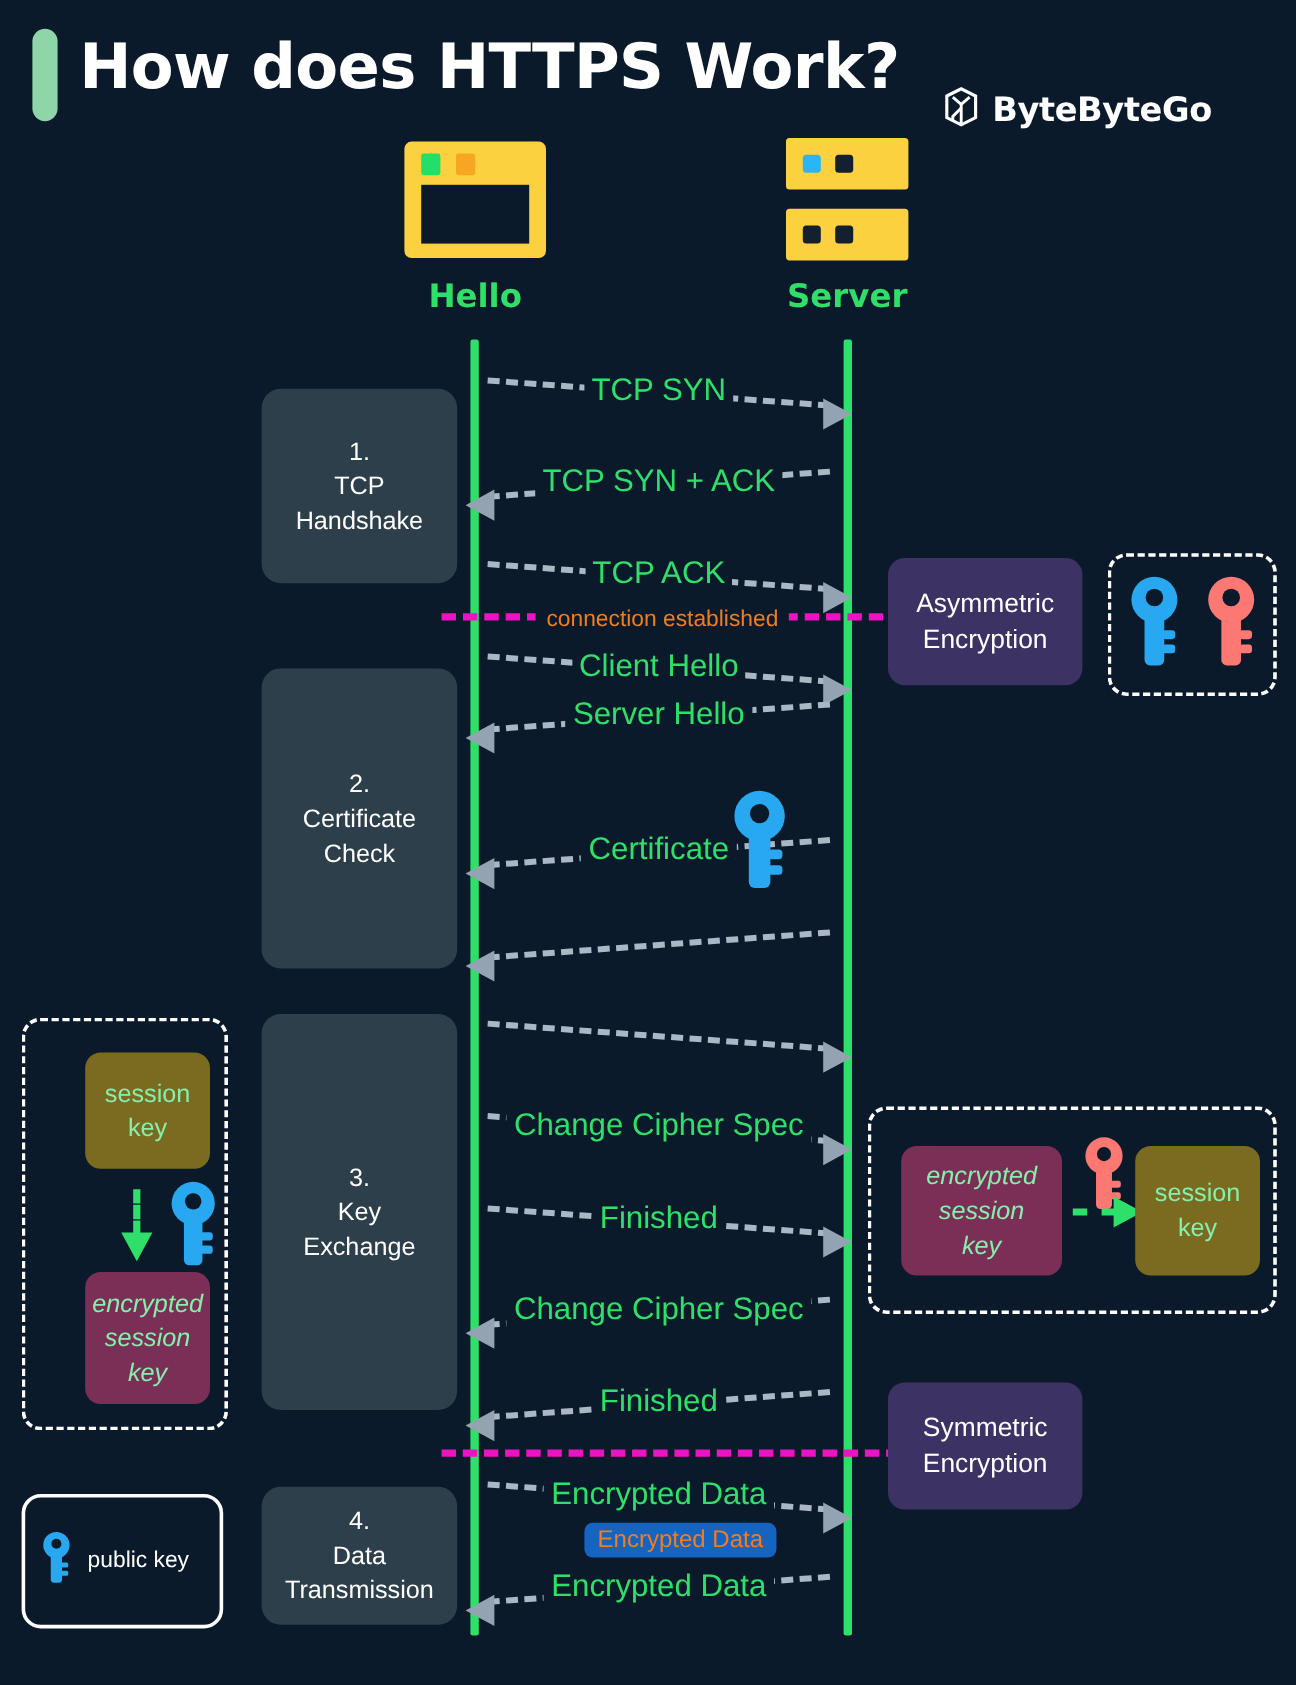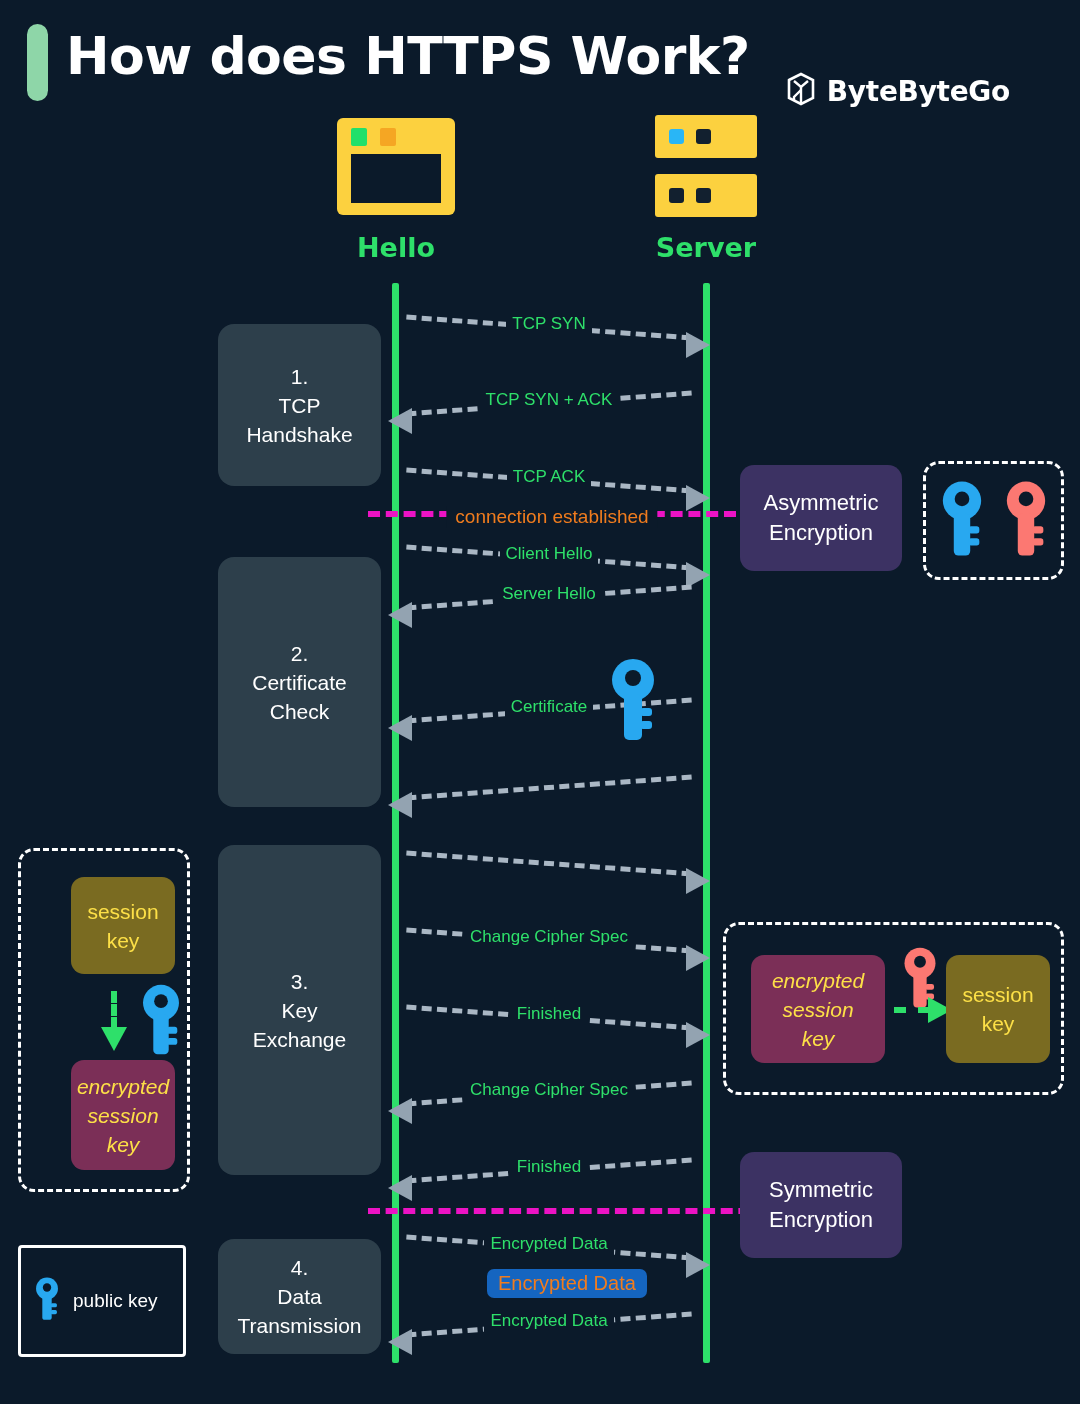--- a/index.html
+++ b/index.html
@@ -92,21 +92,21 @@
     border-top:13px solid transparent;border-bottom:13px solid transparent;
     border-left:24px solid #93a3b1;
   }
   .msg.to-left .head{
     left:-4px;margin-top:7px;
     border-top:13px solid transparent;border-bottom:13px solid transparent;
     border-right:24px solid #93a3b1;
   }
   .msg .label{
     position:absolute;left:0;right:0;top:50%;margin-top:-17px;
-    text-align:center;font-size:17px;color:#2ee06a;
+    text-align:center;font-size:26px;color:#2ee06a;
     background:#0b1a2a;padding:0 6px;width:max-content;
     margin-left:auto;margin-right:auto;left:0;right:0;
     line-height:32px;
   }
 
   
   .sep{height:0;border-top:6px dashed #ec13c4;}
   #sep-connection{left:368px;width:368px;top:511px;}
   #sep-connection .sep-label{
     position:absolute;left:50%;transform:translate(-50%,-50%);
@@ -132,21 +132,21 @@
 
   
   .key{position:relative;display:inline-block;}
   .k-blue{color:#28a8f0;}
 
   
   #client-keygroup{left:18px;top:848px;width:166px;height:338px;}
   .data-box{
     position:absolute;border-radius:13px;
     display:flex;align-items:center;justify-content:center;text-align:center;
-    color:#fde047;font-size:21px;line-height:29px;
+    color:#86efac;font-size:21px;line-height:29px;
   }
   .box-session{background:#7a6b21;}
   .box-encrypted{background:#7b2f57;font-style:italic;}
   #cs-session{left:50px;top:26px;width:104px;height:97px;}
   #cs-encrypted{left:50px;top:209px;width:104px;height:110px;}
   #cs-arrow{left:80px;top:140px;width:26px;height:62px;}
   #cs-arrow .stem{
     position:absolute;left:10px;top:0;width:0;height:38px;
     border-left:6px dashed #2ee06a;
   }
@@ -169,21 +169,21 @@
   #ss-arrow .tip{
     position:absolute;left:34px;top:0;width:0;height:0;
     border-top:13px solid transparent;border-bottom:13px solid transparent;
     border-left:24px solid #2ee06a;
   }
   #ss-key{left:177px;top:22px;}
 
   
   #legend{
     left:18px;top:1245px;width:168px;height:112px;
-    border:3px solid #ffffff;border-radius:4px;
+    border:3px solid #ffffff;border-radius:16px;
     display:flex;flex-direction:column;justify-content:center;gap:12px;
     padding-left:14px;box-sizing:border-box;
   }
   .legend-row{display:flex;align-items:center;gap:14px;}
   .legend-row span{color:#ffffff;font-size:19px;}
 
   
   #cert-key{left:610px;top:658px;}
 
   

